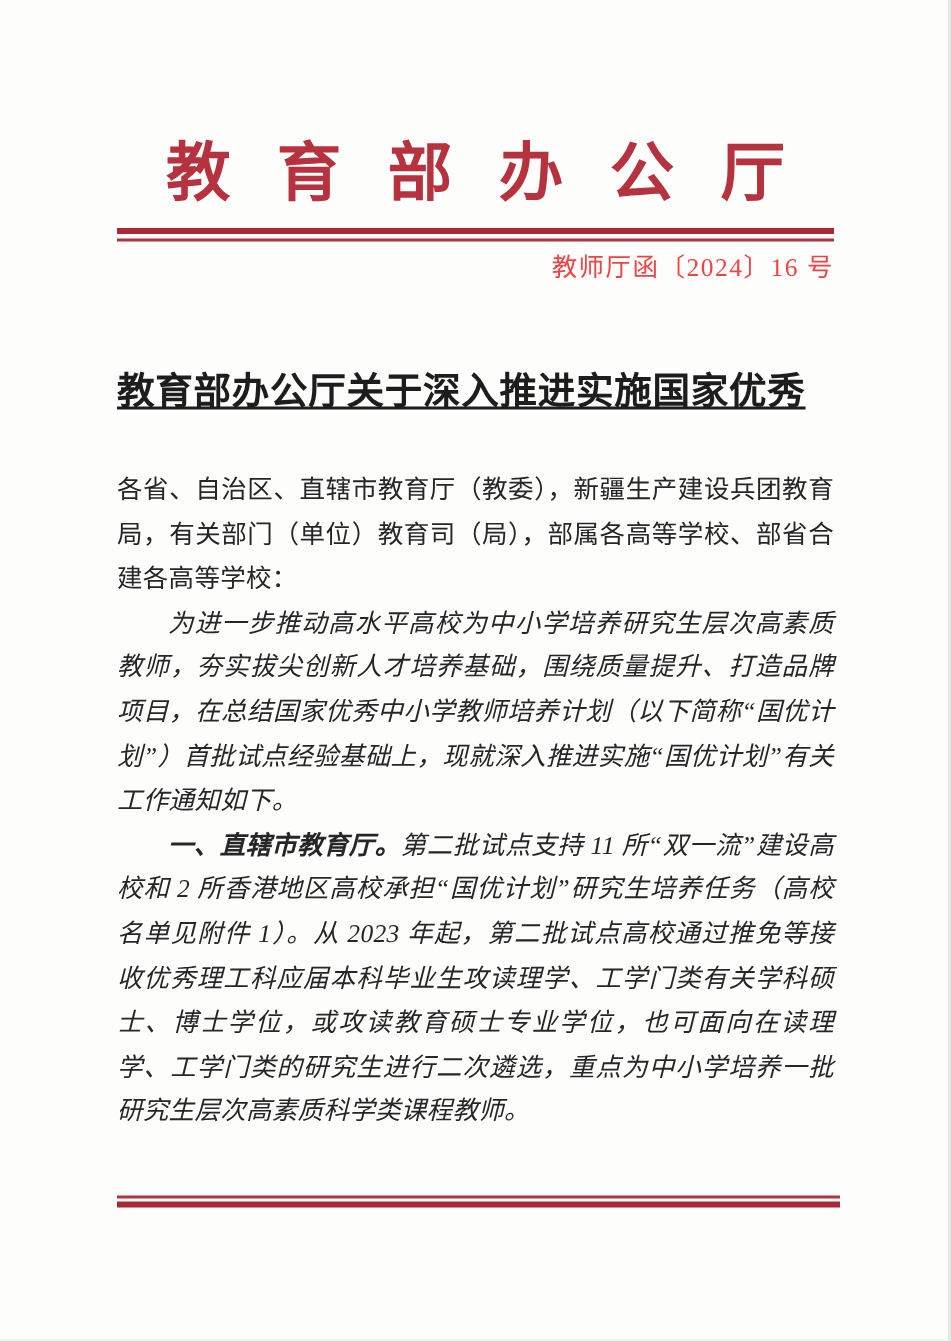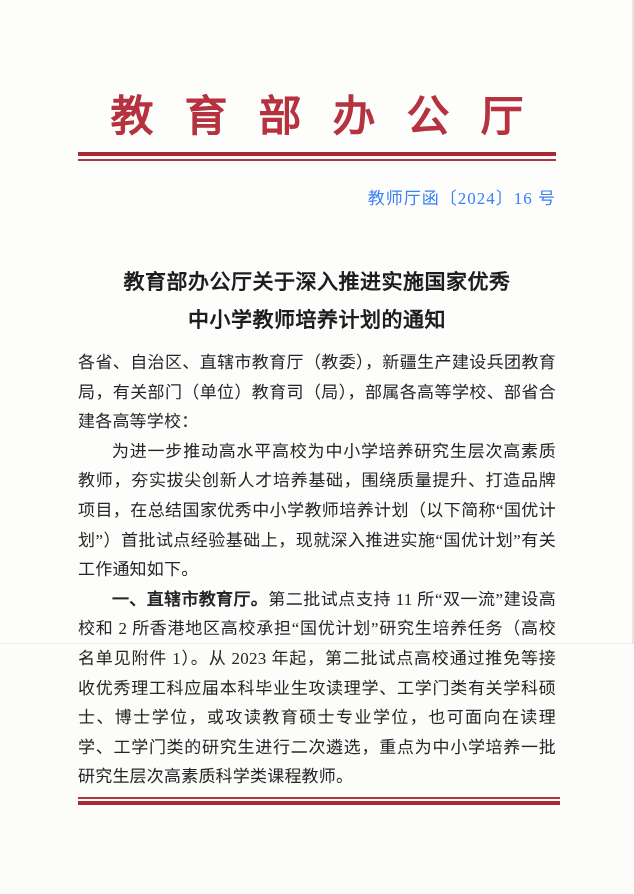--- a/index.html
+++ b/index.html
@@ -7,21 +7,21 @@
   html, body {
     width: 634px;
     height: 894px;
     background: #fcfcfa;
     overflow: hidden;
   }
 
   .page {
     position: relative;
     width: 634px;
-    height: 644px;
+    height: 894px;
     background: #fdfdfc;
     
     box-shadow: inset -2px 0 0 #e7e7e3, inset 0 -1px 0 #efefec;
     font-family: "Liberation Serif", "DejaVu Serif", serif;
     color: #2b2b2b;
   }
 
   .content {
     position: relative;
     width: 478px;
@@ -52,52 +52,54 @@
   }
   .header-divider .rule-gap {
     height: 3px;
   }
   .header-divider .rule-thin {
     height: 2px;
     background: #b03440;
   }
 
   .doc-number {
-    margin-top: 26px;
+    margin-top: 6px;
     text-align: right;
     font-size: 17px;
     line-height: 24px;
-    color: #3b82f6;
+    color: #ef4444;
     letter-spacing: 1px;
   }
 
   
   .notice-title {
     margin-top: 52px;
-    text-align: center;
-    font-size: 21px;
+    text-align: left;
+    font-size: 25px;
     line-height: 38px;
     font-weight: 700;
     color: #1d1d1d;
     letter-spacing: 0.5px;
+    text-decoration: underline;
   }
 
   
   .document-body {
-    margin-top: 9px;
+    margin-top: 31px;
     font-size: 17px;
     line-height: 29.6px;
     text-align: justify;
     text-justify: inter-ideograph;
     color: #262626;
     letter-spacing: 0.2px;
   }
 
   .document-body p.indent {
     text-indent: 2em;
+    font-style: italic;
   }
 
   .section-heading {
     font-family: "Liberation Sans", "DejaVu Sans", sans-serif;
     font-weight: 700;
     letter-spacing: 0;
   }
 
   
   .footer-divider {
@@ -129,21 +131,20 @@
     <div class="header-divider">
       <div class="rule-thick" style="background: rgb(168, 42, 53);"></div>
       <div class="rule-gap"></div>
       <div class="rule-thin"></div>
     </div>
 
     <div class="doc-number">教师厅函〔2024〕16 号</div>
 
     <h1 class="notice-title">
       <span>教育部办公厅关于深入推进实施国家优秀</span><br>
-      <span>中小学教师培养计划的通知</span>
     </h1>
 
     <div class="document-body">
       <p>各省、自治区、直辖市教育厅（教委），新疆生产建设兵团教育局，有关部门（单位）教育司（局），部属各高等学校、部省合建各高等学校：</p>
       <p class="indent">为进一步推动高水平高校为中小学培养研究生层次高素质教师，夯实拔尖创新人才培养基础，围绕质量提升、打造品牌项目，在总结国家优秀中小学教师培养计划（以下简称“国优计划”）首批试点经验基础上，现就深入推进实施“国优计划”有关工作通知如下。</p>
       <p class="indent"><strong class="section-heading">一、直辖市教育厅。</strong><span>第二批试点支持 11 所“双一流”建设高校和 2 所香港地区高校承担“国优计划”研究生培养任务（高校名单见附件 1）。从 2023 年起，第二批试点高校通过推免等接收优秀理工科应届本科毕业生攻读理学、工学门类有关学科硕士、博士学位，或攻读教育硕士专业学位，也可面向在读理学、工学门类的研究生进行二次遴选，重点为中小学培养一批研究生层次高素质科学类课程教师。</span></p>
     </div>
   </div>
 
   <div class="footer-divider">

